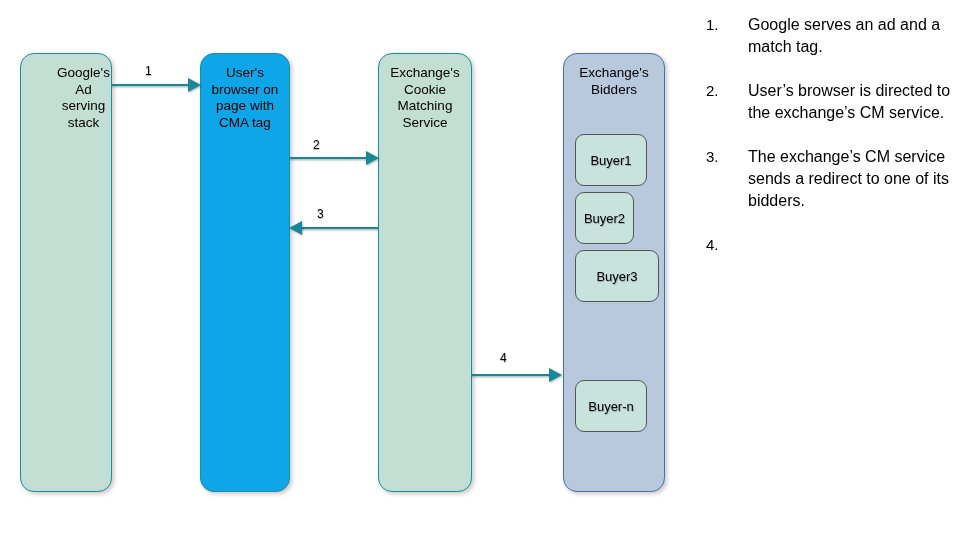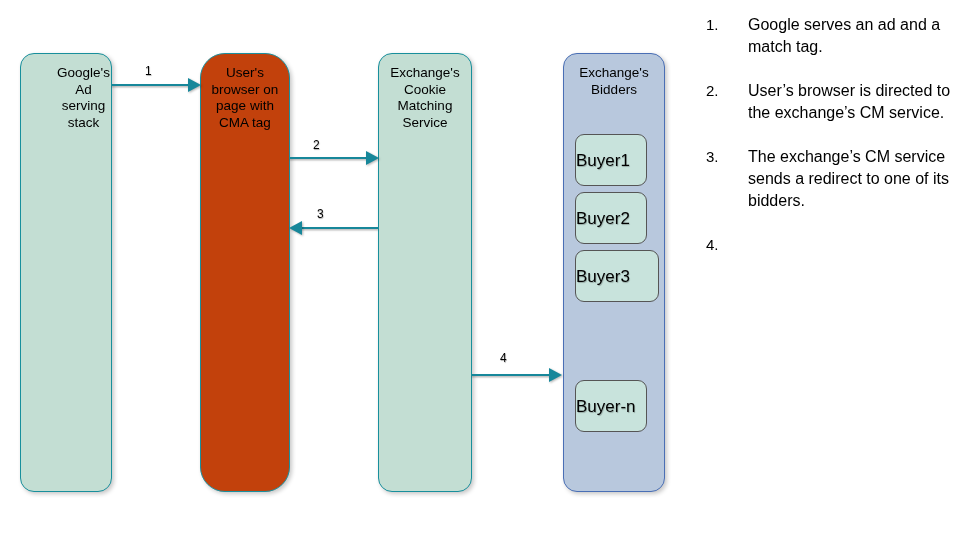--- a/index.html
+++ b/index.html
@@ -24,32 +24,33 @@
     border: 1.3px solid #1a8f9e;
     box-shadow: 2px 2px 4px rgba(0,0,0,0.22);
     text-align: center;
     color: #000000;
     font-size: 13.5px;
     line-height: 16.5px;
     padding-top: 11px;
   }
   .lane.green  { background: #c3ded3; border-color: #188f9c; }
   .lane.blue   { background: #b8c8dd; border-color: #4a6fb5; }
-  .lane.blue-teal { background: #c2410c; border-color: #1a8f9e; border-radius: 25px; }
+  .lane.blue-teal { background: #0ea5e9; border-color: #1a8f9e; }
 
   
   .buyer {
     position: absolute;
     box-sizing: border-box;
     background: #c8e3dc;
     border: 1.1px solid #555555;
     border-radius: 9px;
     color: #000;
-    font-size: 17px;
+    font-size: 13px;
     line-height: 52px;
+    text-align: center;
     text-shadow: 0.7px 0.7px 0.8px rgba(0,0,0,0.25);
   }
 
   
   .arrow-line {
     position: absolute;
     height: 2px;
     background: #17879a;
     box-shadow: 0 1.5px 1.5px rgba(0,0,0,0.28);
   }
@@ -123,21 +124,21 @@
   </div>
 
   <div class="lane blue" style="left:563px; top:53px; width:102px; height:439px;">
     <span style="white-space:pre-line;">Exchange's
 Bidders</span>
   </div>
 
   <div class="buyer" style="left:575px; top:134px; width:72px; height:52px;">
     <span>Buyer1</span>
   </div>
-  <div class="buyer" style="left:575px; top:192px; width:72px; height:52px;">
+  <div class="buyer" style="left:575px; top:192px; width:59px; height:52px;">
     <span>Buyer2</span>
   </div>
   <div class="buyer" style="left:575px; top:250px; width:84px; height:52px;">
     <span>Buyer3</span>
   </div>
   <div class="buyer" style="left:575px; top:380px; width:72px; height:52px;">
     <span>Buyer-n</span>
   </div>
 
   <div class="arrow-line" style="left:112px; top:84px; width:78px;"></div>

